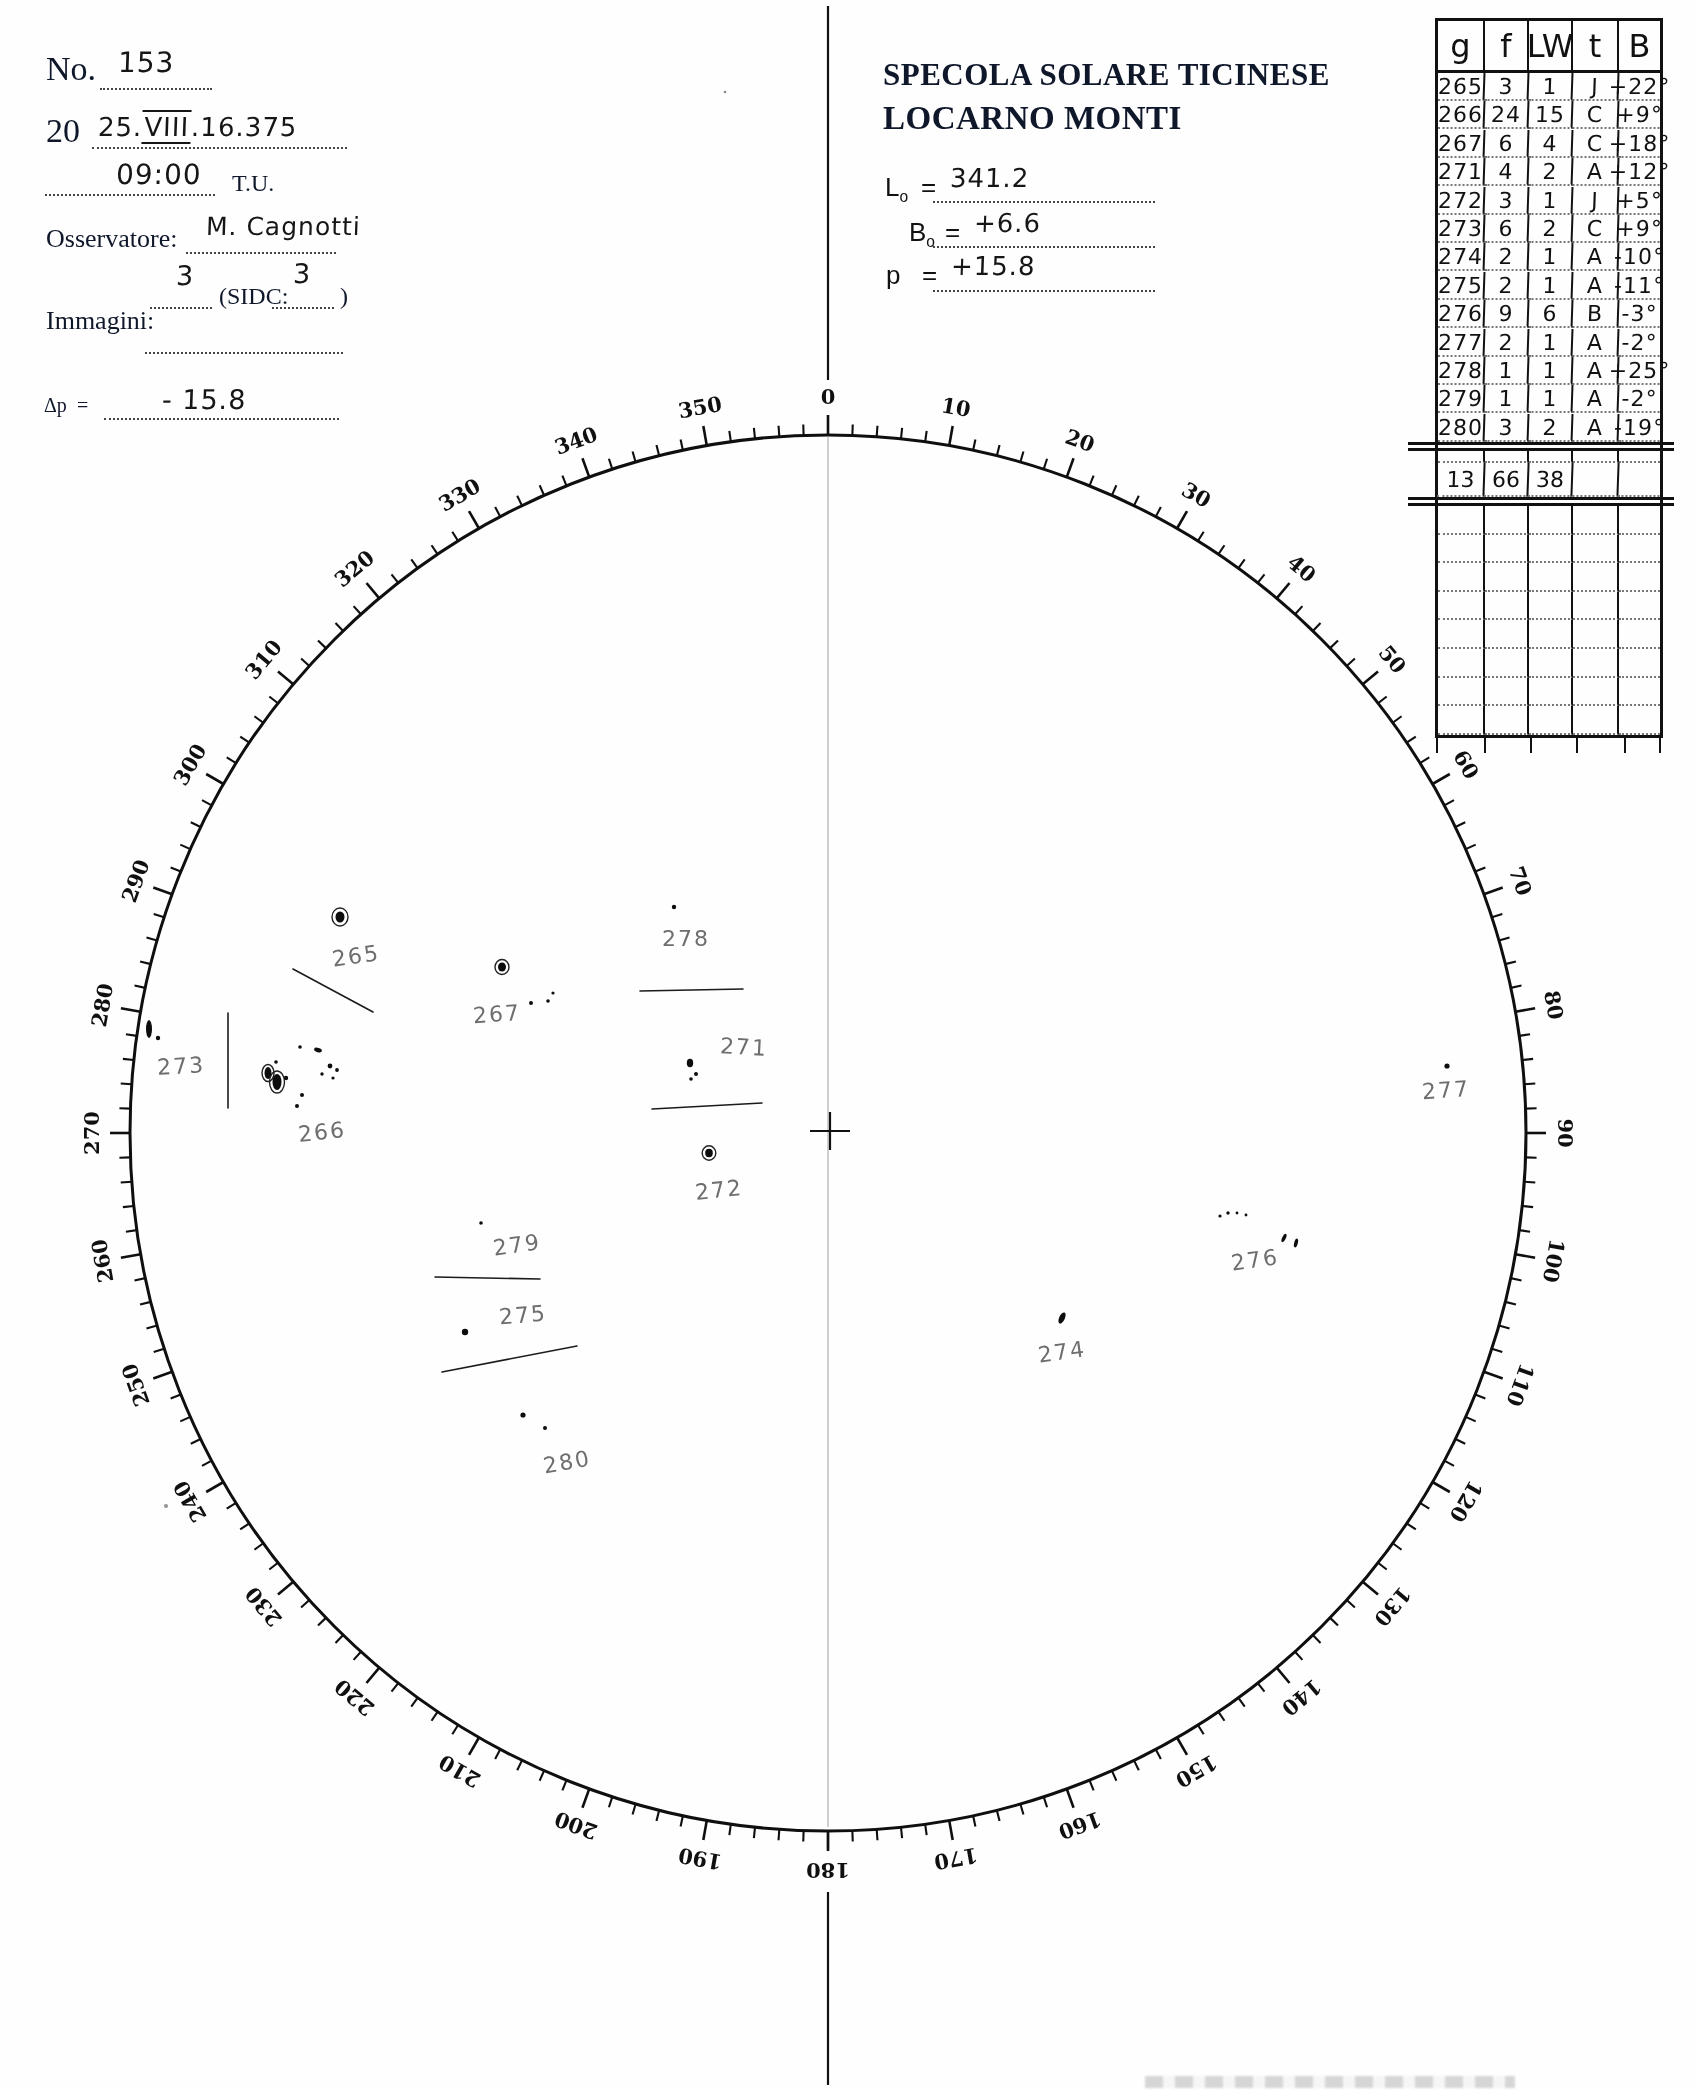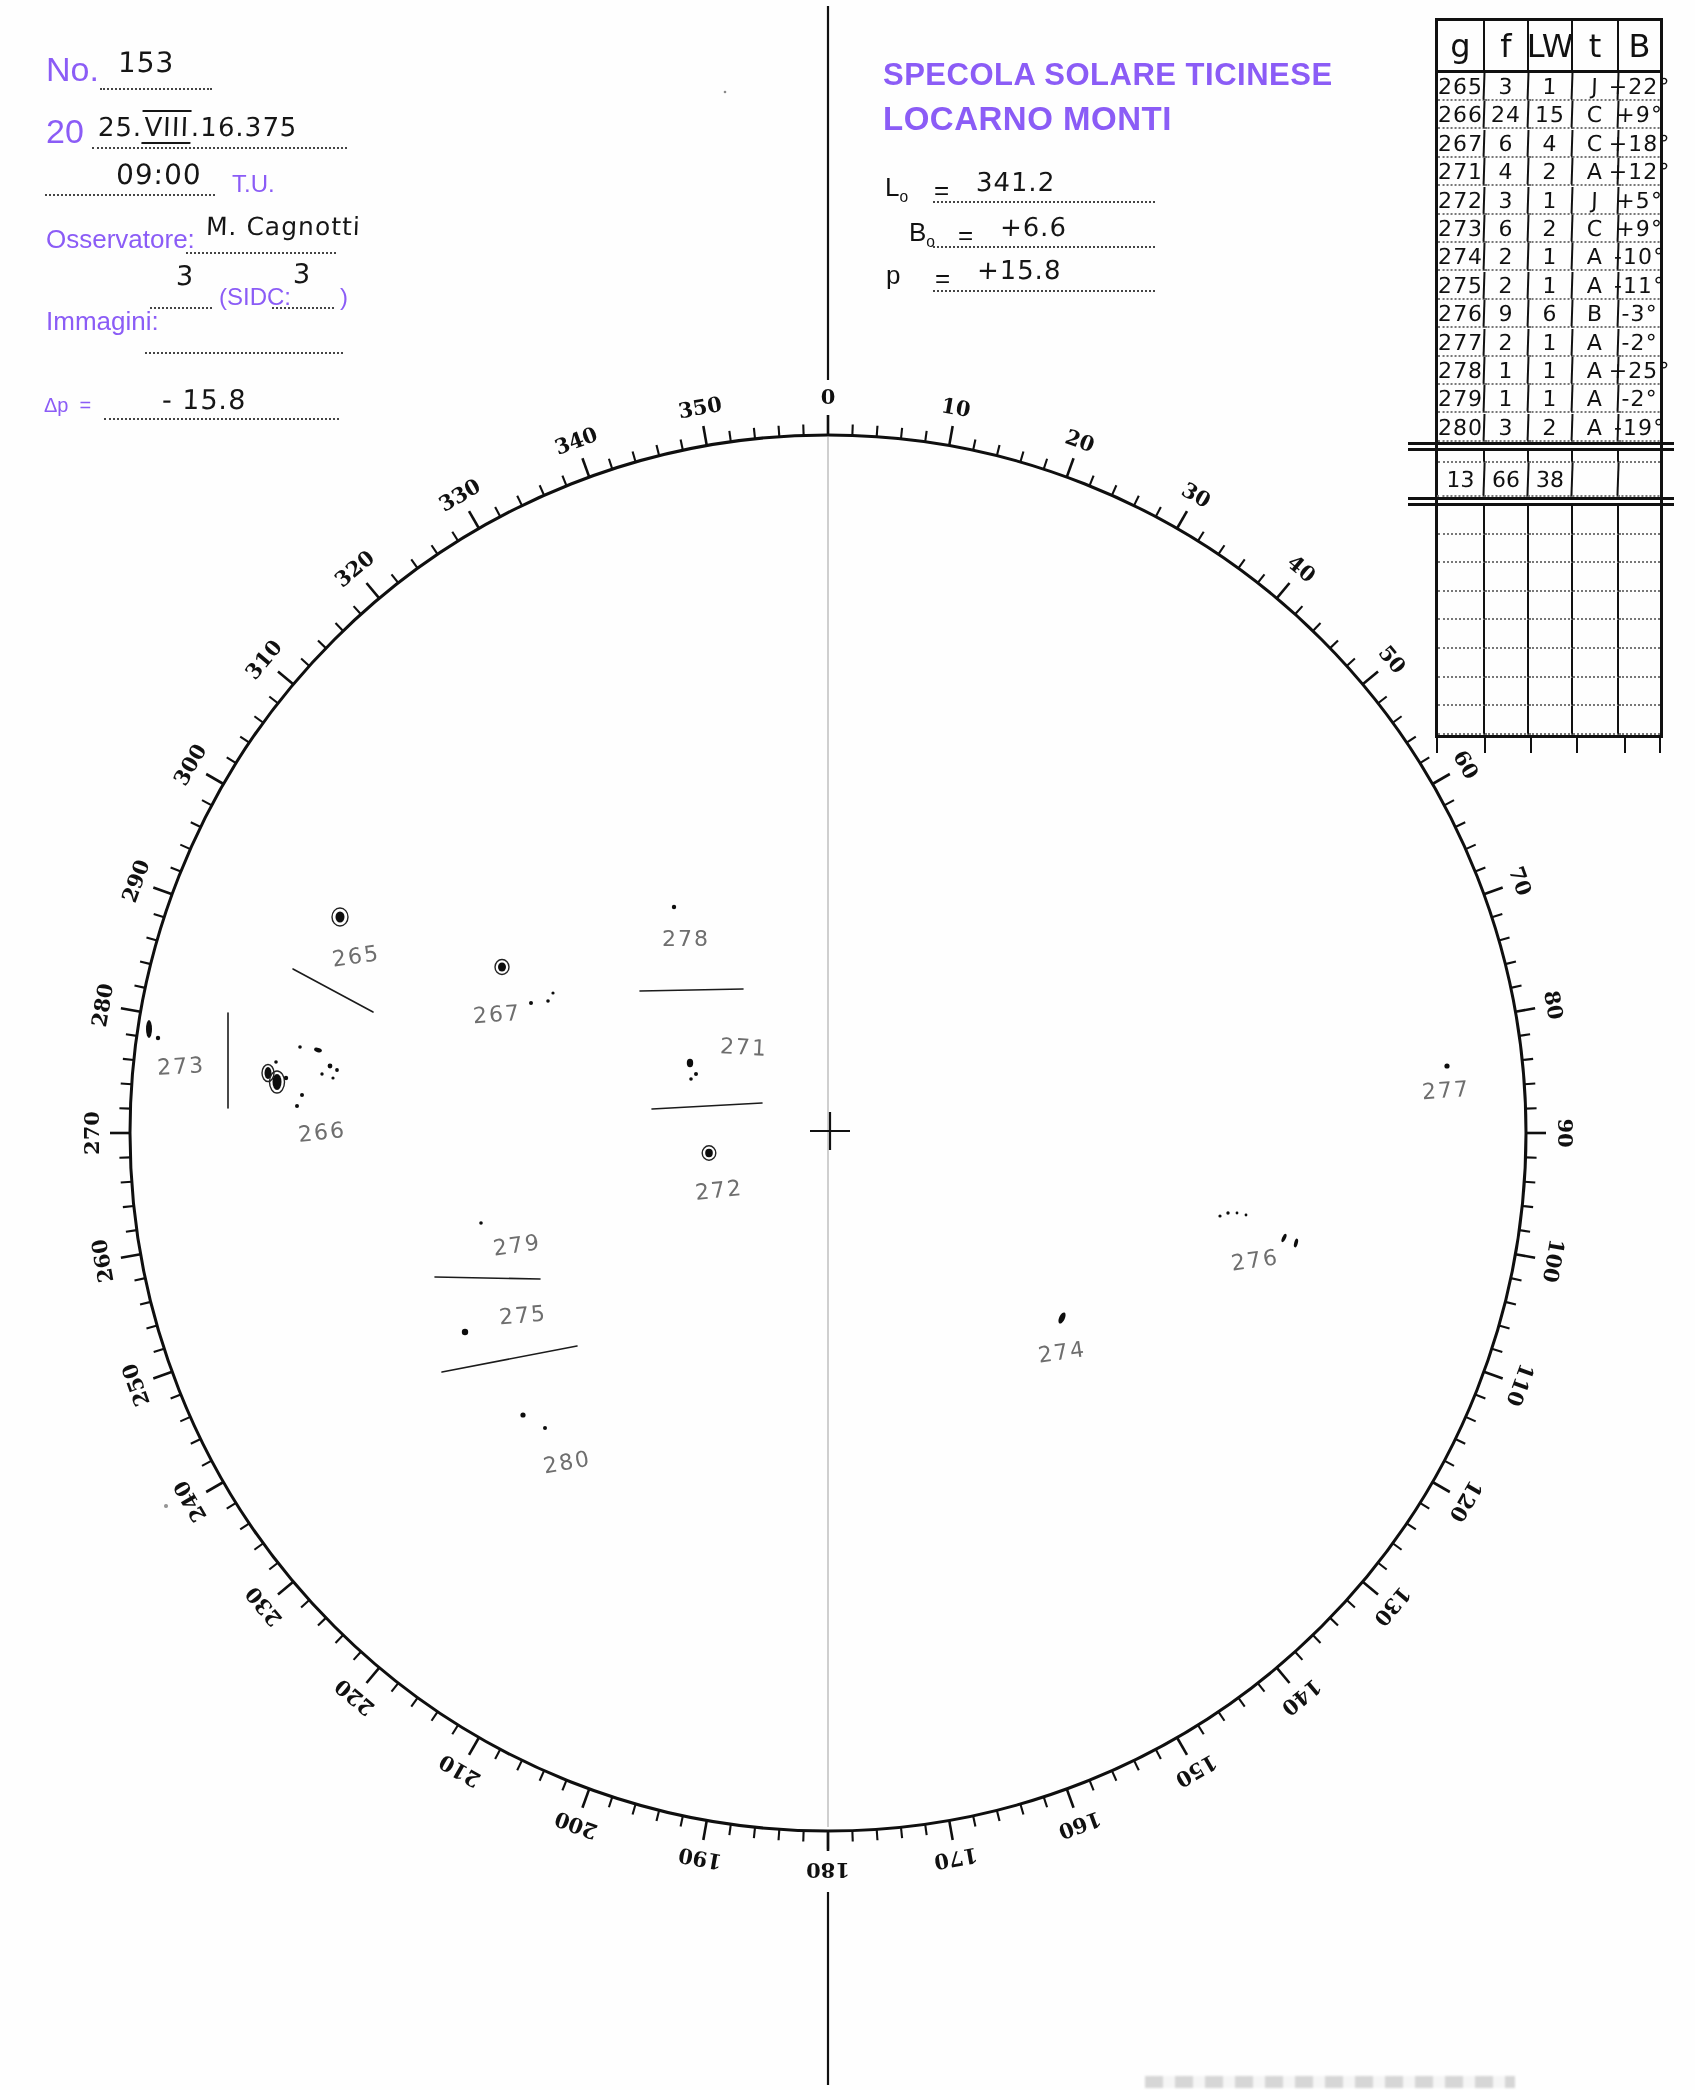--- a/index.html
+++ b/index.html
@@ -1,19 +1,19 @@
 <!DOCTYPE html>
 <html><head>
 <meta charset="utf-8">
 <style>
   html,body{margin:0;padding:0;background:#e8e8e8;}
   .page{position:relative;width:1695px;height:2090px;background:#fefefe;overflow:hidden;
         font-family:"Liberation Sans",sans-serif;color:#111;}
   .abs{position:absolute;white-space:nowrap;}
-  .printed{color:#8b5cf6;}
+  .printed{color:#0f172a;font-family:Liberation Serif, serif;}
   .hw{font-family:"DejaVu Sans",sans-serif;color:#161616;transform:skewX(-2deg);letter-spacing:1px;}
   .dotline{position:absolute;height:0;border-bottom:2px dotted #444;}
   .roman{border-top:2.5px solid #161616;border-bottom:2.5px solid #161616;padding:0 2px;}
   sub{font-size:0.6em;}
 
   
   #obs-table{position:absolute;left:1435px;top:18px;width:228px;border:3px solid #111;
              box-sizing:border-box;}
   .trow{display:flex;}
   .tcell{box-sizing:border-box;border-right:2px solid #111;border-bottom:2px dotted #777;
@@ -30,21 +30,21 @@
   .tstub{position:absolute;width:2px;height:15px;background:#111;}
 
   
   .deg-label{font-family:"DejaVu Serif",serif;font-weight:bold;font-size:21px;fill:#101010;}
   .group-label{font-family:"DejaVu Sans",sans-serif;font-size:22px;fill:#6e6e6e;letter-spacing:2px;}
 
   .dust{position:absolute;border-radius:50%;background:#969696;}
   .smudge{position:absolute;left:1145px;top:2076px;width:370px;height:12px;
           background:repeating-linear-gradient(90deg,rgba(140,140,140,.35) 0 18px,rgba(185,185,185,.12) 18px 30px);
           filter:blur(1px);}
-  .param-row{position:absolute;display:flex;align-items:flex-end;font-size:26px;gap:13px;}
+  .param-row{position:absolute;display:flex;align-items:flex-start;font-size:26px;}
   .param-name{display:inline-block;min-width:36px;}
   .param-eq{margin:0 14px 0 0;}
   .param-val{transform:translateY(-9px) skewX(-2deg);font-size:26px;}
 </style>
 </head>
 <body>
 
 <div class="page">
 
   <div class="abs printed" style="left:46px;top:50px;font-size:34px;">No.</div>

